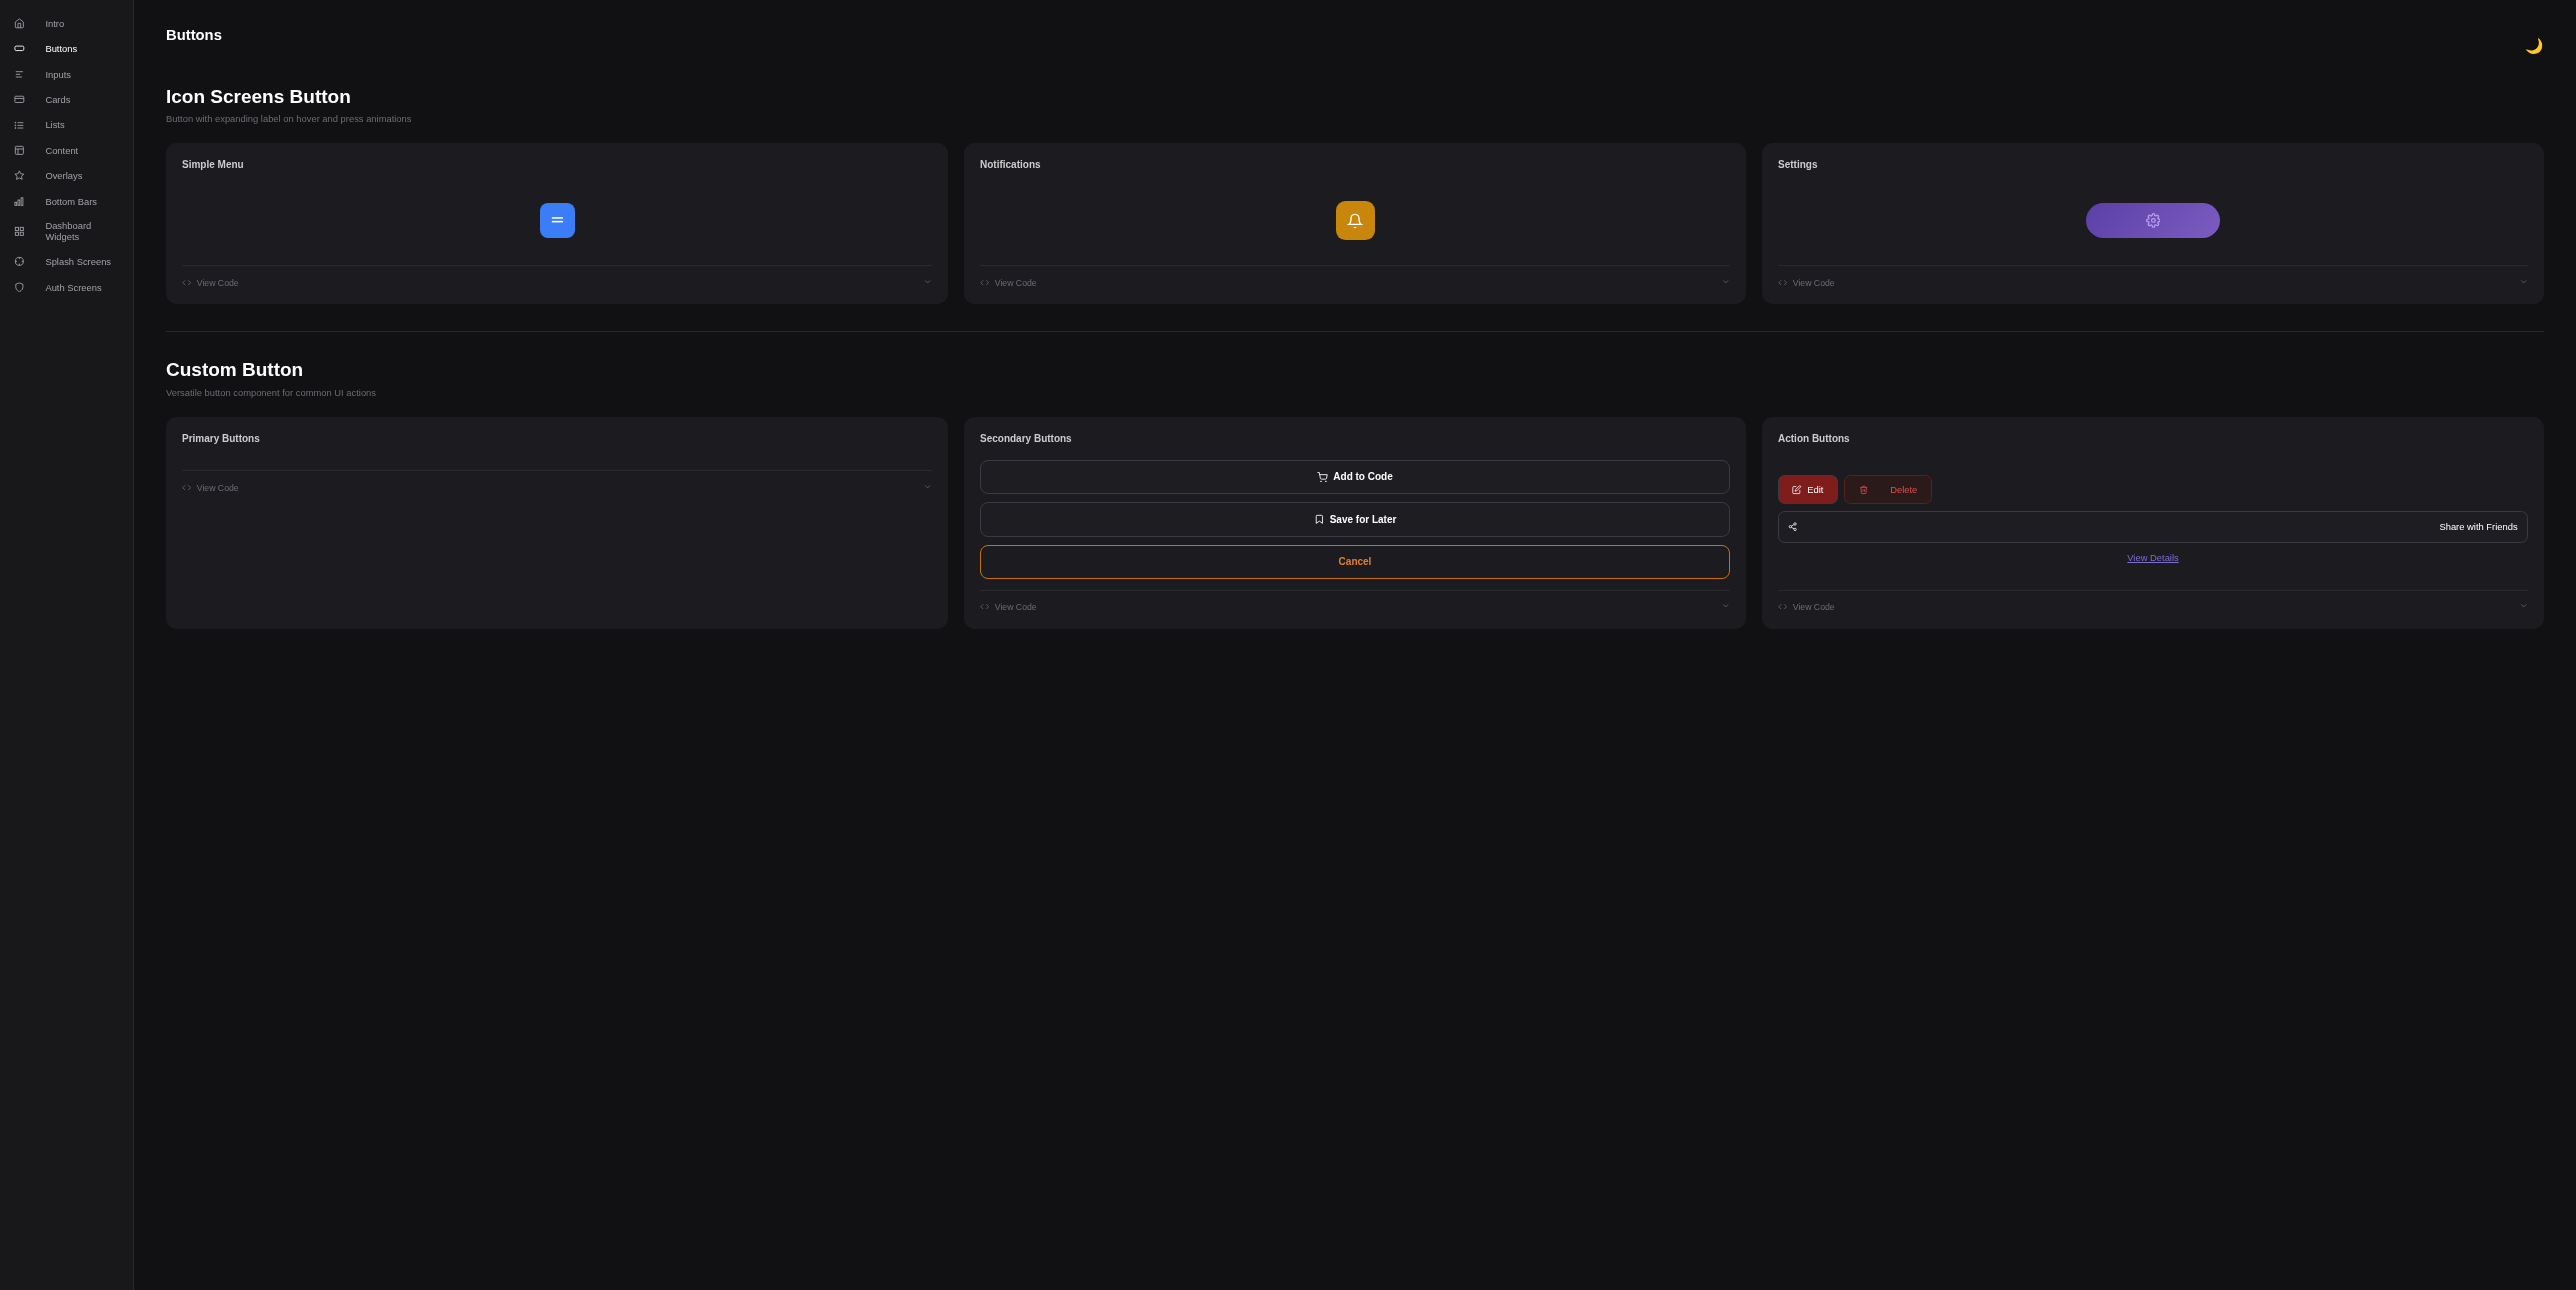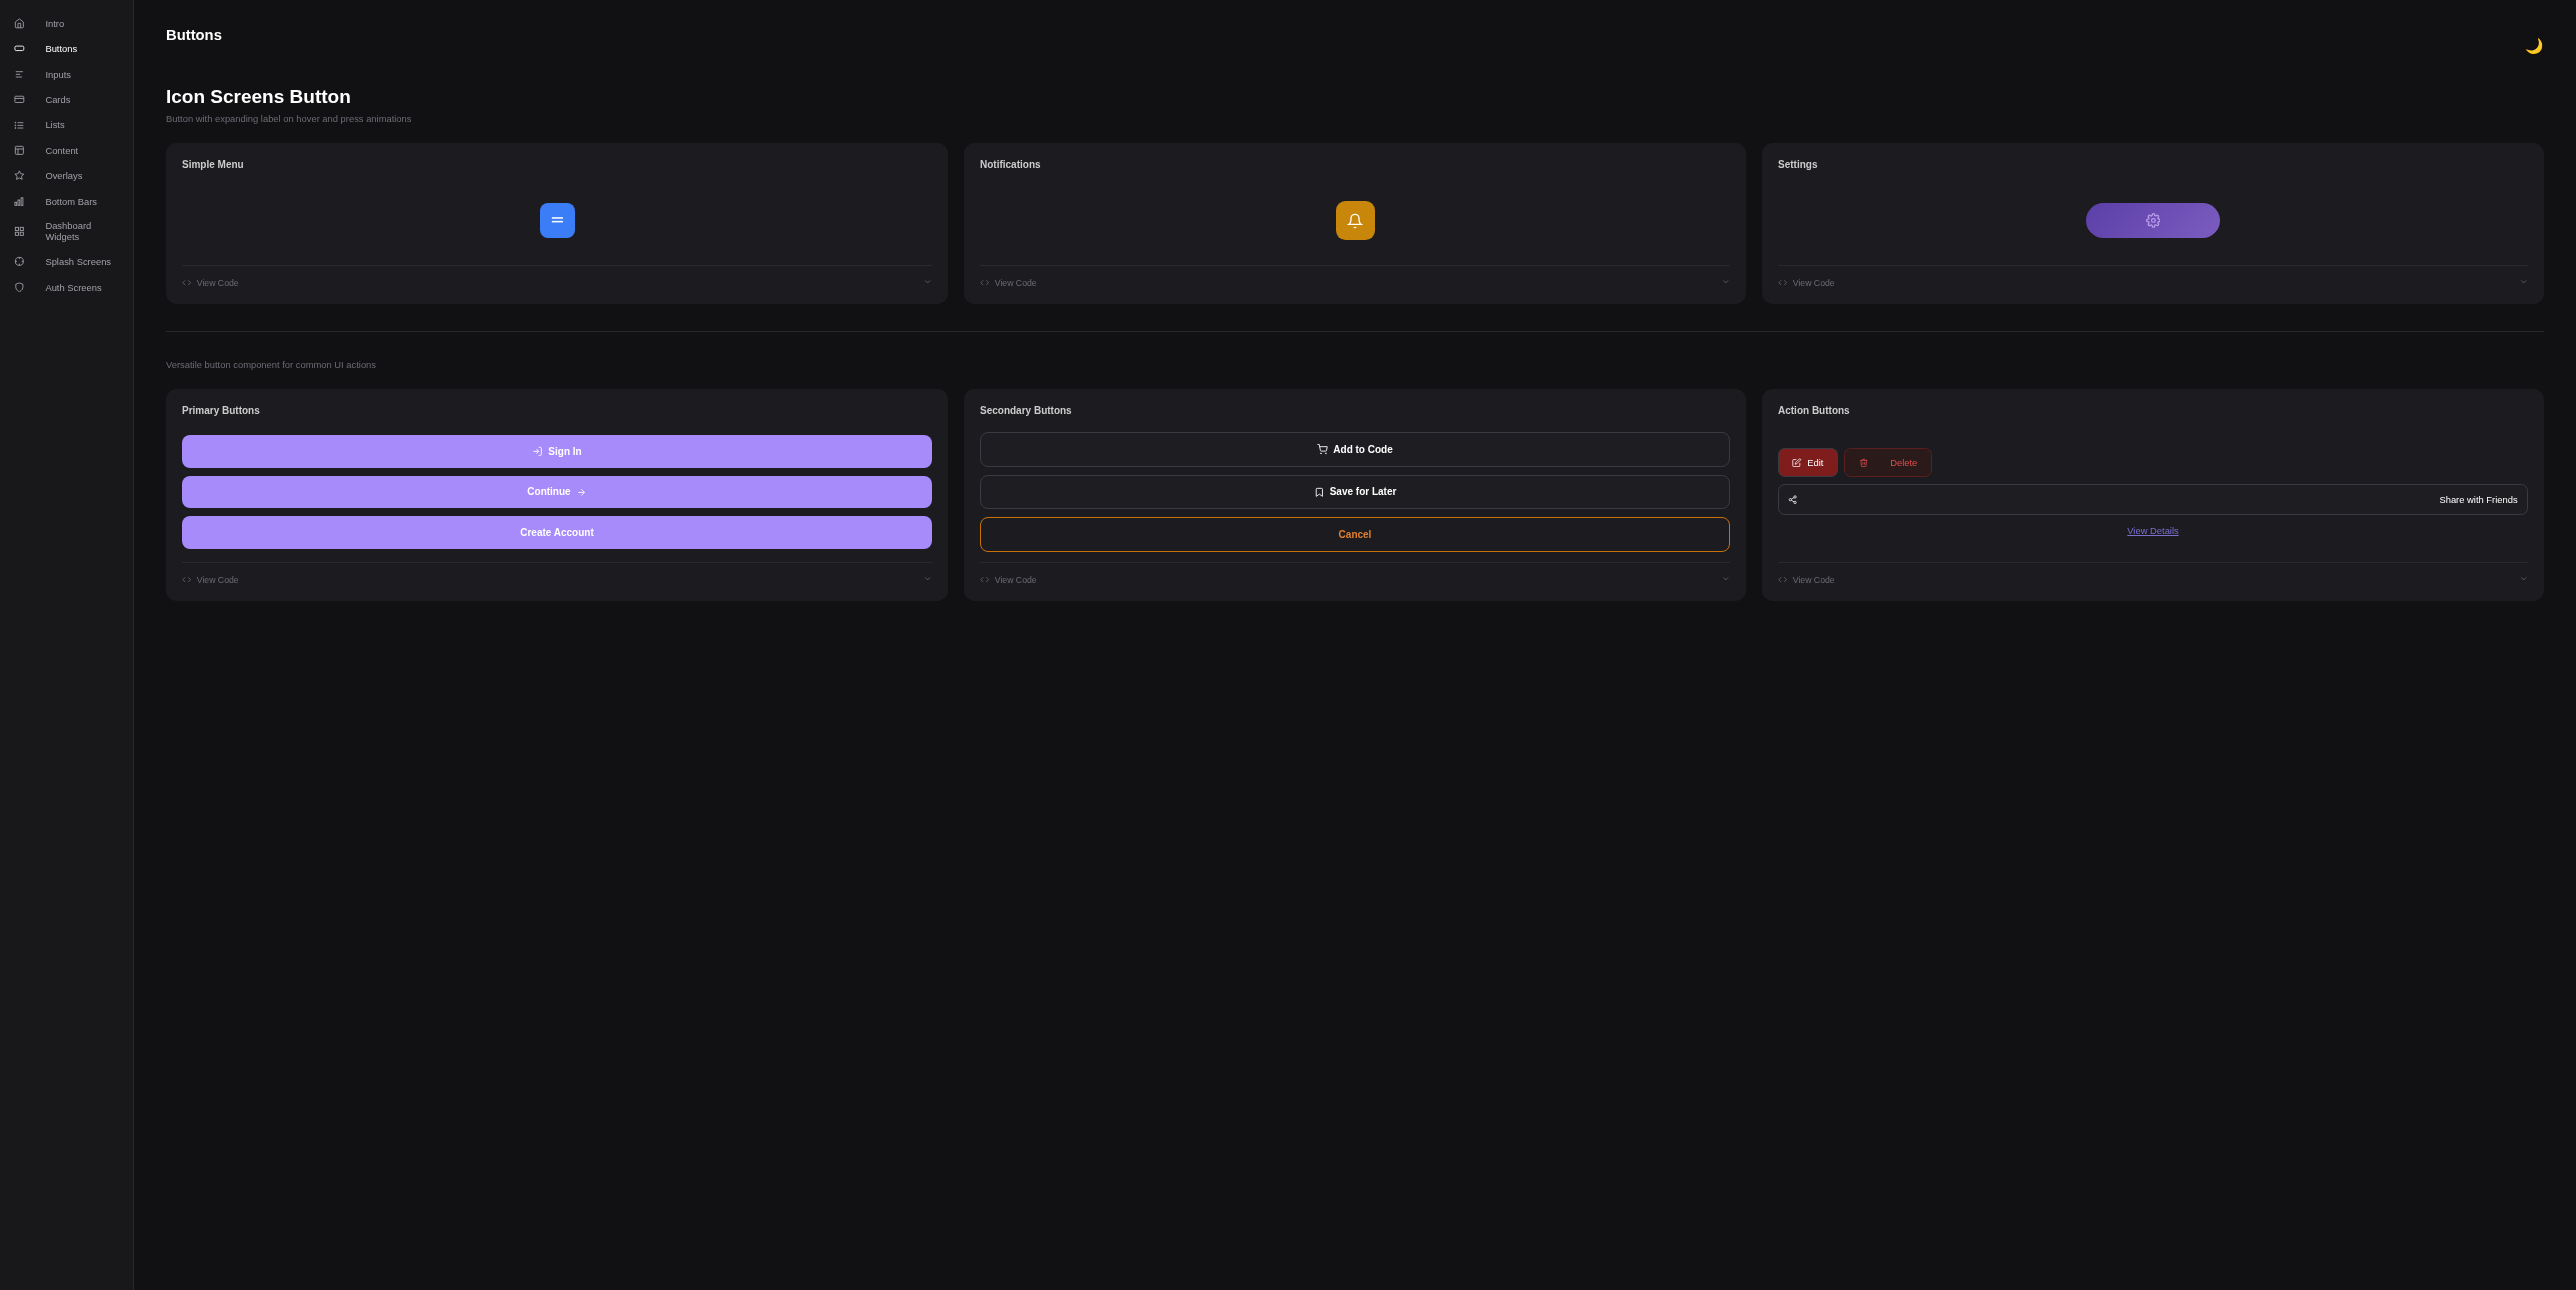--- a/index.html
+++ b/index.html
@@ -455,46 +455,27 @@
           <svg width="9.4" height="9.4" viewBox="0 0 24 24" fill="none" stroke="currentColor" stroke-width="2">
               <polyline points="6 9 12 15 18 9"></polyline>
             </svg>
         </span>
       </div>
     </div>
   </div>
 
   <hr class="divider">
 
+  <h2 class="section-title">Custom Button</h2>
   <p class="section-desc">Versatile button component for common UI actions</p>
 
   <div class="cards-row">
 
     <div class="card">
       <div class="card-title">Primary Buttons</div>
-      <div class="card-content" style="flex-direction:column; align-items:stretch;">
-        <button class="btn-primary">
-          <svg width="10.7" height="10.7" viewBox="0 0 24 24" fill="none" stroke="currentColor" stroke-width="2">
-              <path d="M15 3h4a2 2 0 012 2v14a2 2 0 01-2 2h-4"></path>
-              <polyline points="10 17 15 12 10 7"></polyline>
-              <line x1="15" y1="12" x2="3" y2="12"></line>
-            </svg>
-          <span>Sign In</span>
-        </button>
-        <button class="btn-primary">
-          <span>Continue</span>
-          <svg width="10.7" height="10.7" viewBox="0 0 24 24" fill="none" stroke="currentColor" stroke-width="2">
-              <line x1="5" y1="12" x2="19" y2="12"></line>
-              <polyline points="12 5 19 12 12 19"></polyline>
-            </svg>
-        </button>
-        <button class="btn-primary">
-          <span>Create Account</span>
-        </button>
-      </div>
       <div class="card-footer">
         <svg width="9.4" height="9.4" viewBox="0 0 24 24" fill="none" stroke="currentColor" stroke-width="2">
             <polyline points="16 18 22 12 16 6"></polyline>
             <polyline points="8 6 2 12 8 18"></polyline>
           </svg>
         <span>View Code</span>
         <span class="chevron">
           <svg width="9.4" height="9.4" viewBox="0 0 24 24" fill="none" stroke="currentColor" stroke-width="2">
               <polyline points="6 9 12 15 18 9"></polyline>
             </svg>

